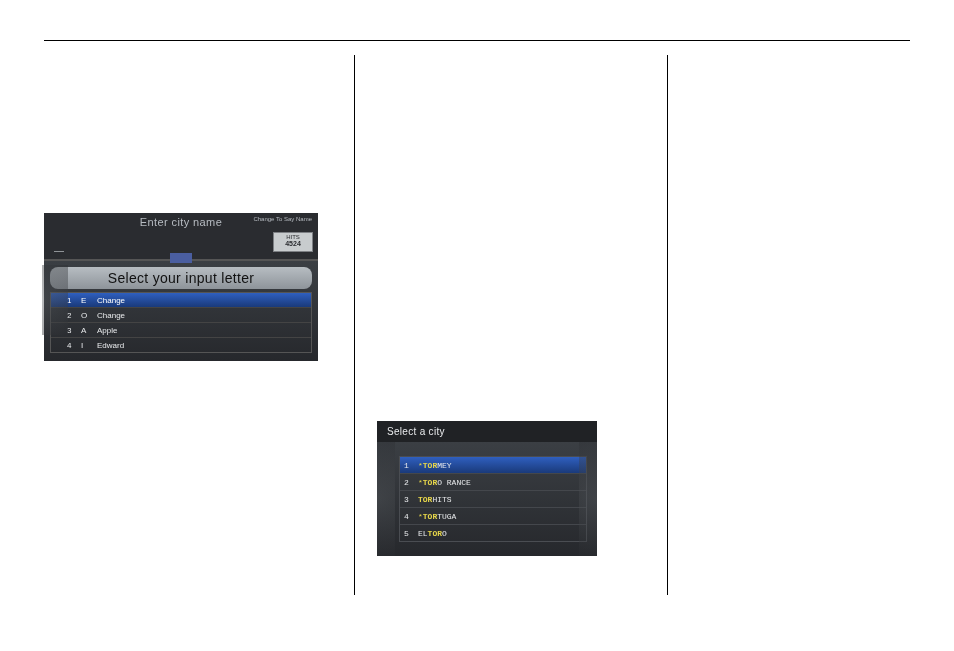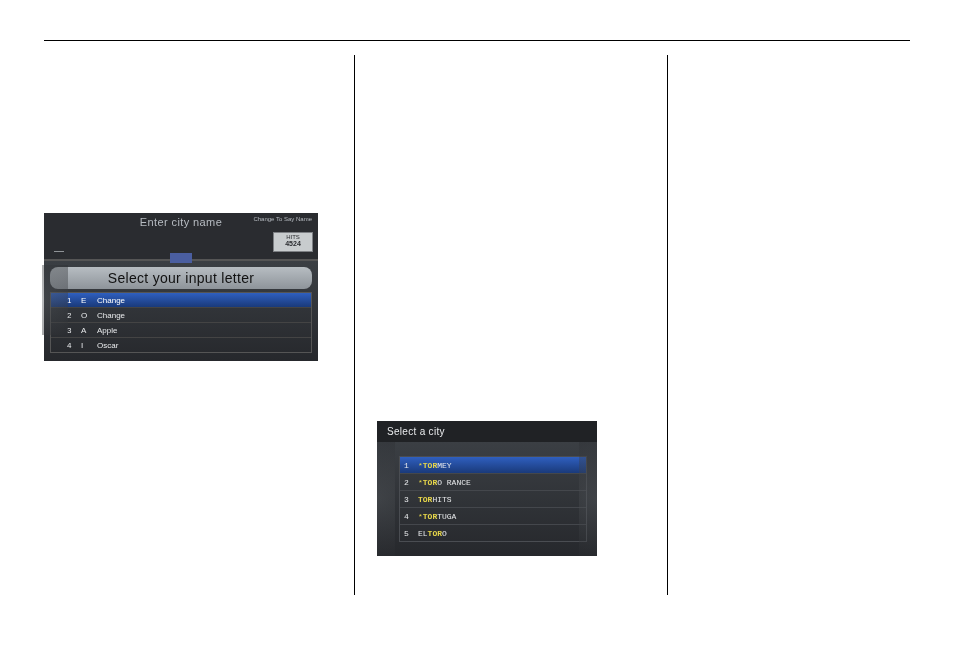--- a/index.html
+++ b/index.html
@@ -224,21 +224,21 @@
                 <span class="rt">Change</span>
               </div>
               <div class="dev-row">
                 <span class="rn">3</span>
                 <span class="rl">A</span>
                 <span class="rt">Apple</span>
               </div>
               <div class="dev-row">
                 <span class="rn">4</span>
                 <span class="rl">I</span>
-                <span class="rt">Oscar</span>
+                <span class="rt">Edward</span>
               </div>
             </div>
           </div>
         </div>
       </div>
     </div>
 
     <div class="col-sep"></div>
 
     <div class="col col2">

